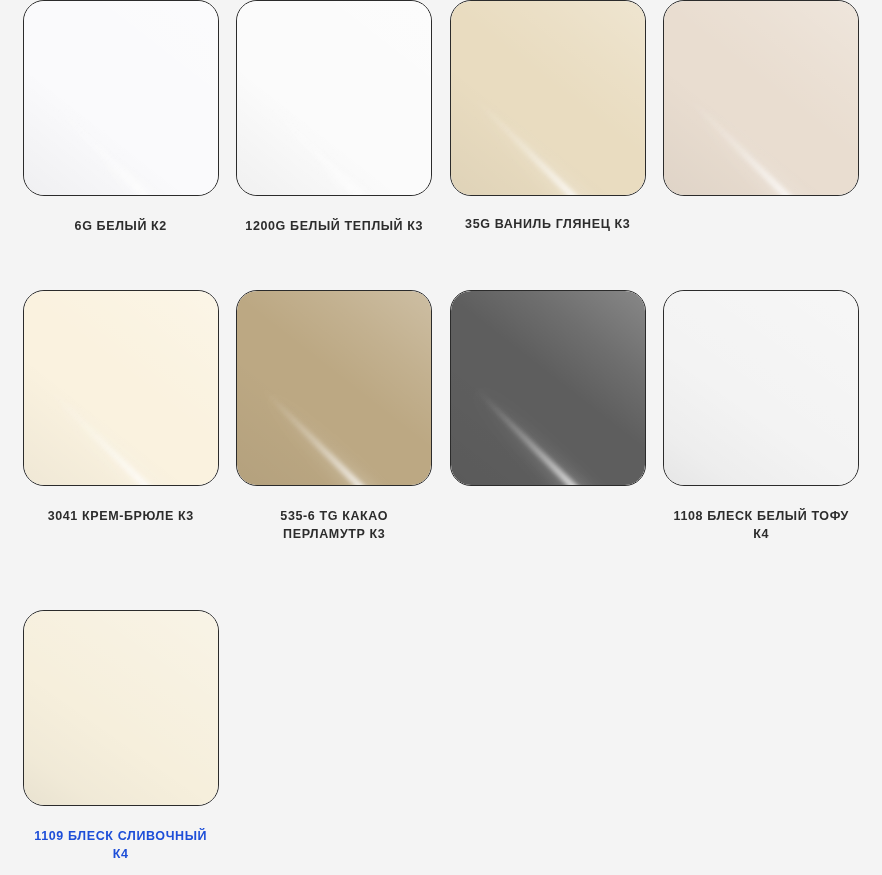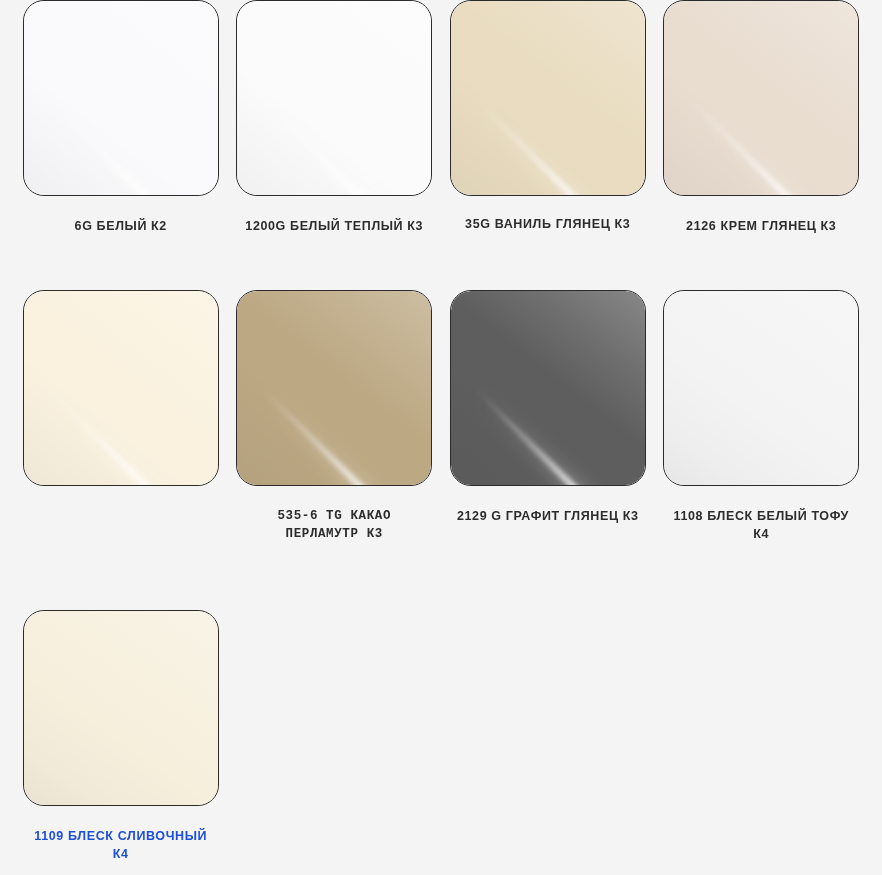--- a/index.html
+++ b/index.html
@@ -178,44 +178,43 @@
         <div class="tile-streak"></div>
       </div>
       <div class="swatch-label" style="color: rgb(44, 44, 44); margin-top: 20px;">35G ВАНИЛЬ ГЛЯНЕЦ К3</div>
     </div>
     <div class="swatch-cell">
       <div class="swatch-tile finish-gloss" style="border-color: rgb(43, 43, 43);">
         <div class="tile-fill" style="background: rgb(233, 221, 208);"></div>
         <div class="tile-sheen"></div>
         <div class="tile-streak"></div>
       </div>
-      <div class="swatch-label" style="color: rgb(44, 44, 44);">2126 КРЕМ ГЛЯНЕЦ К3</div>
     </div>
     <div class="swatch-cell">
       <div class="swatch-tile finish-gloss" style="border-color: rgb(43, 43, 43);">
         <div class="tile-fill" style="background: rgb(250, 242, 223);"></div>
         <div class="tile-sheen"></div>
         <div class="tile-streak"></div>
       </div>
+      <div class="swatch-label" style="color: rgb(44, 44, 44);">3041 КРЕМ-БРЮЛЕ К3</div>
     </div>
     <div class="swatch-cell">
       <div class="swatch-tile finish-gloss" style="border-color: rgb(43, 43, 43);">
         <div class="tile-fill" style="background: rgb(188, 168, 131);"></div>
         <div class="tile-sheen"></div>
         <div class="tile-streak"></div>
       </div>
-      <div class="swatch-label" style="color: rgb(44, 44, 44); font-family: Liberation Mono, monospace;">535-6 TG КАКАО ПЕРЛАМУТР К3</div>
+      <div class="swatch-label" style="color: rgb(44, 44, 44);">535-6 TG КАКАО ПЕРЛАМУТР К3</div>
     </div>
     <div class="swatch-cell">
       <div class="swatch-tile finish-gloss" style="border-color: rgb(43, 43, 43);">
         <div class="tile-fill" style="background: rgb(94, 94, 94);"></div>
         <div class="tile-sheen"></div>
         <div class="tile-streak"></div>
       </div>
-      <div class="swatch-label" style="color: rgb(44, 44, 44);">2129 G ГРАФИТ ГЛЯНЕЦ К3</div>
     </div>
     <div class="swatch-cell">
       <div class="swatch-tile finish-matte" style="border-color: rgb(43, 43, 43);">
         <div class="tile-fill" style="background: rgb(243, 243, 243);"></div>
         <div class="tile-sheen"></div>
       </div>
       <div class="swatch-label" style="color: rgb(44, 44, 44);">1108 БЛЕСК БЕЛЫЙ ТОФУ К4</div>
     </div>
     <div class="swatch-cell">
       <div class="swatch-tile finish-matte" style="border-color: rgb(43, 43, 43);">

